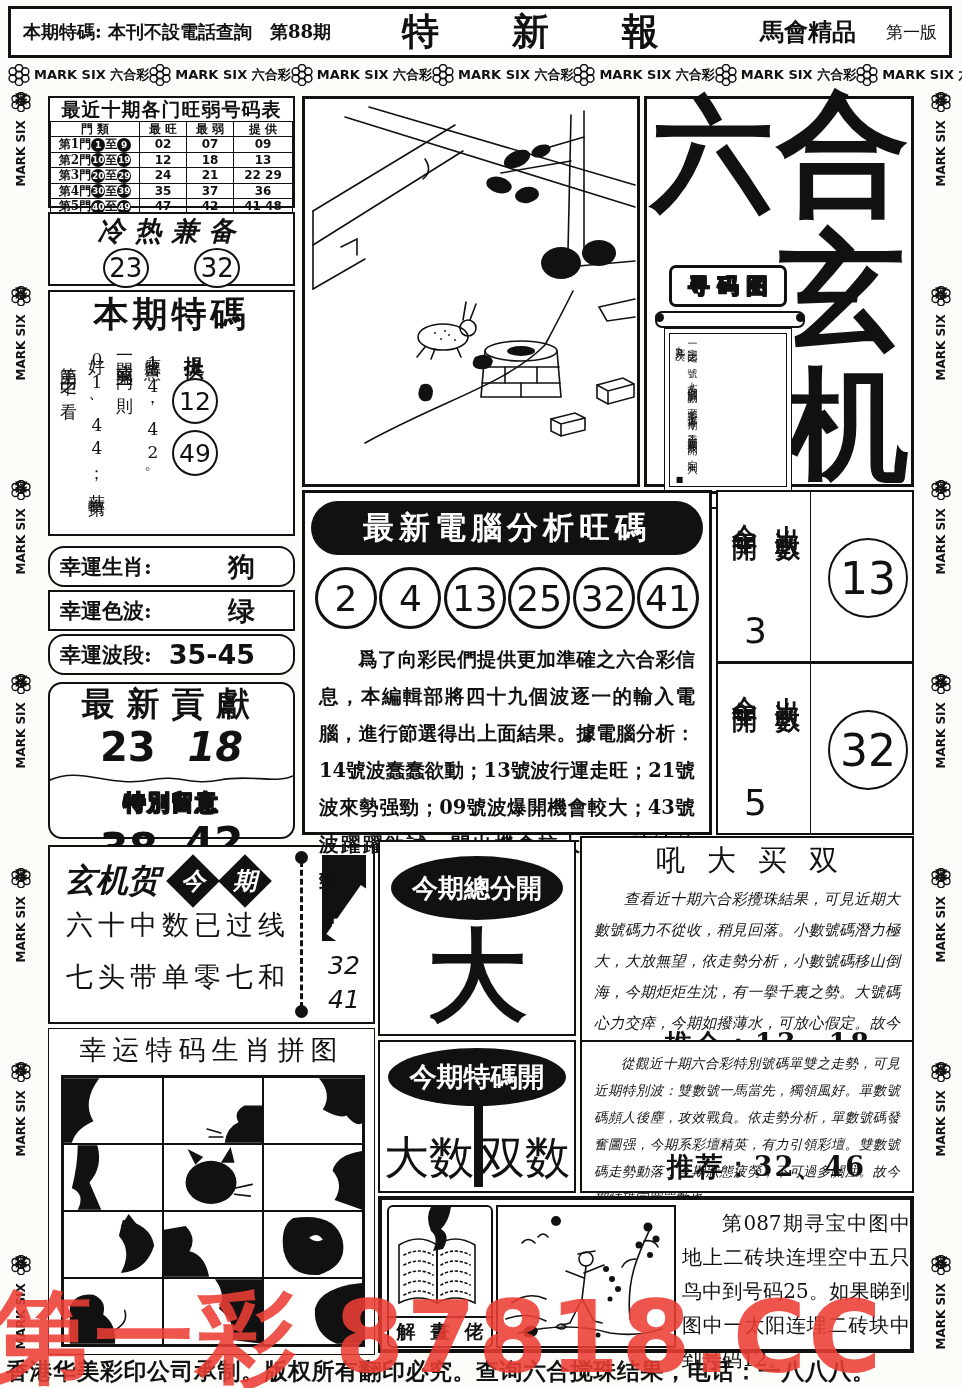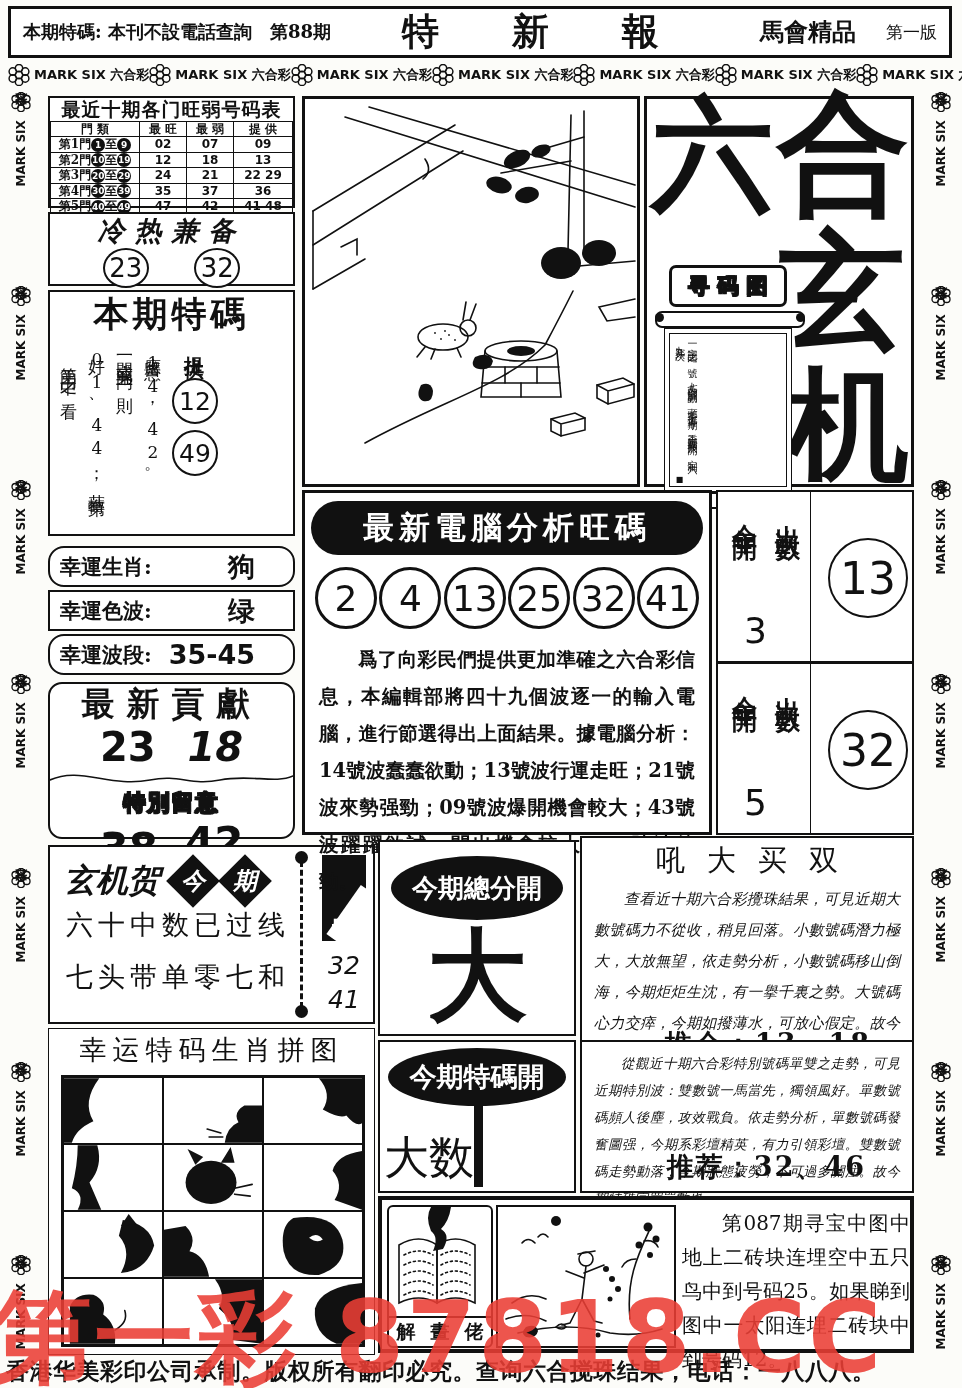--- a/index.html
+++ b/index.html
@@ -783,20 +783,21 @@
       </div>
     <div class="big">大</div>
   </div>
 
   <div id="spopen" class="abs bx">
     <div class="ellipse" style="margin:6px auto 0;width:178px;height:58px;">
         <span style="font-size:27px;">今期特碼開</span>
       </div>
     <div class="bar"></div>
     <div class="w" style="left:4px;">大数</div>
+    <div class="w" style="right:4px;">双数</div>
   </div>
 
   <div id="oddeven" class="abs bx">
     <div class="body">從觀近十期六合彩特別號碼單雙之走勢，可見近期特別波：雙數號一馬當先，獨領風好。單數號碼頻人後塵，攻效戰負。依走勢分析，單數號碼發奮圖强，今期系彩壇精英，有力引領彩壇。雙數號碼走勢動落，今期狀態疲勞，不可過多關注。故今期特碼宜買單數也。</div>
     <div class="rec">推荐：32、46</div>
   </div>
 
   <div id="decoder" class="abs bx">
     <div class="p1">
       <svg width="98" height="106" viewBox="0 0 98 106">

